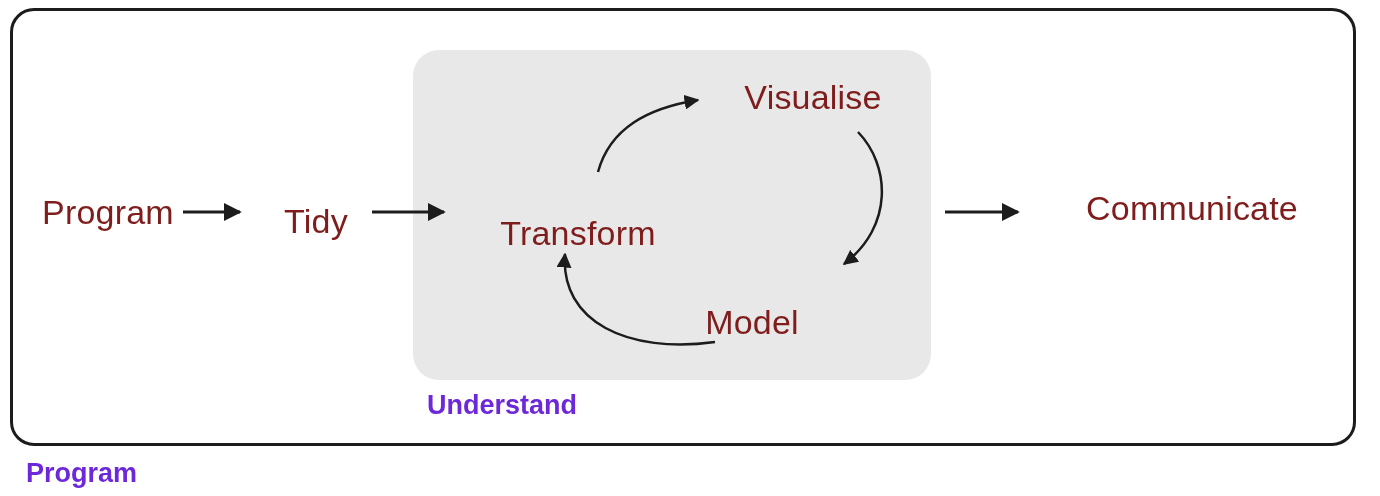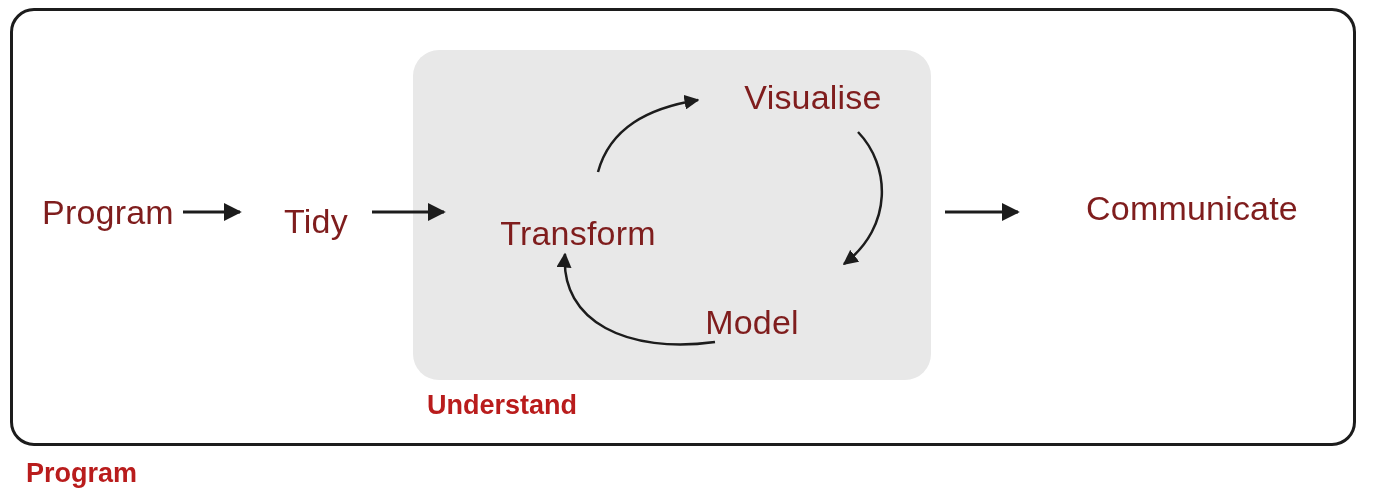--- a/index.html
+++ b/index.html
@@ -45,21 +45,21 @@
   .node-import      { left: 108px;  top: 212px; }
   .node-tidy        { left: 316px;  top: 212px; margin-top: 9px; }
   .node-transform   { left: 578px;  top: 213px; margin-top: 20px; }
   .node-visualise   { left: 813px;  top: 97px;  }
   .node-model       { left: 752px;  top: 322px; }
   .node-communicate { left: 1192px; top: 208px; }
   .section-label {
     position: absolute;
     font-size: 27px;
     font-weight: bold;
-    color: #b91c1c;
+    color: #6d28d9;
     white-space: nowrap;
   }
   .label-understand { left: 427px; top: 390px; }
   .label-program    { left: 26px;  top: 458px; }
   svg.arrows {
     position: absolute;
     left: 0;
     top: 0;
     pointer-events: none;
   }

